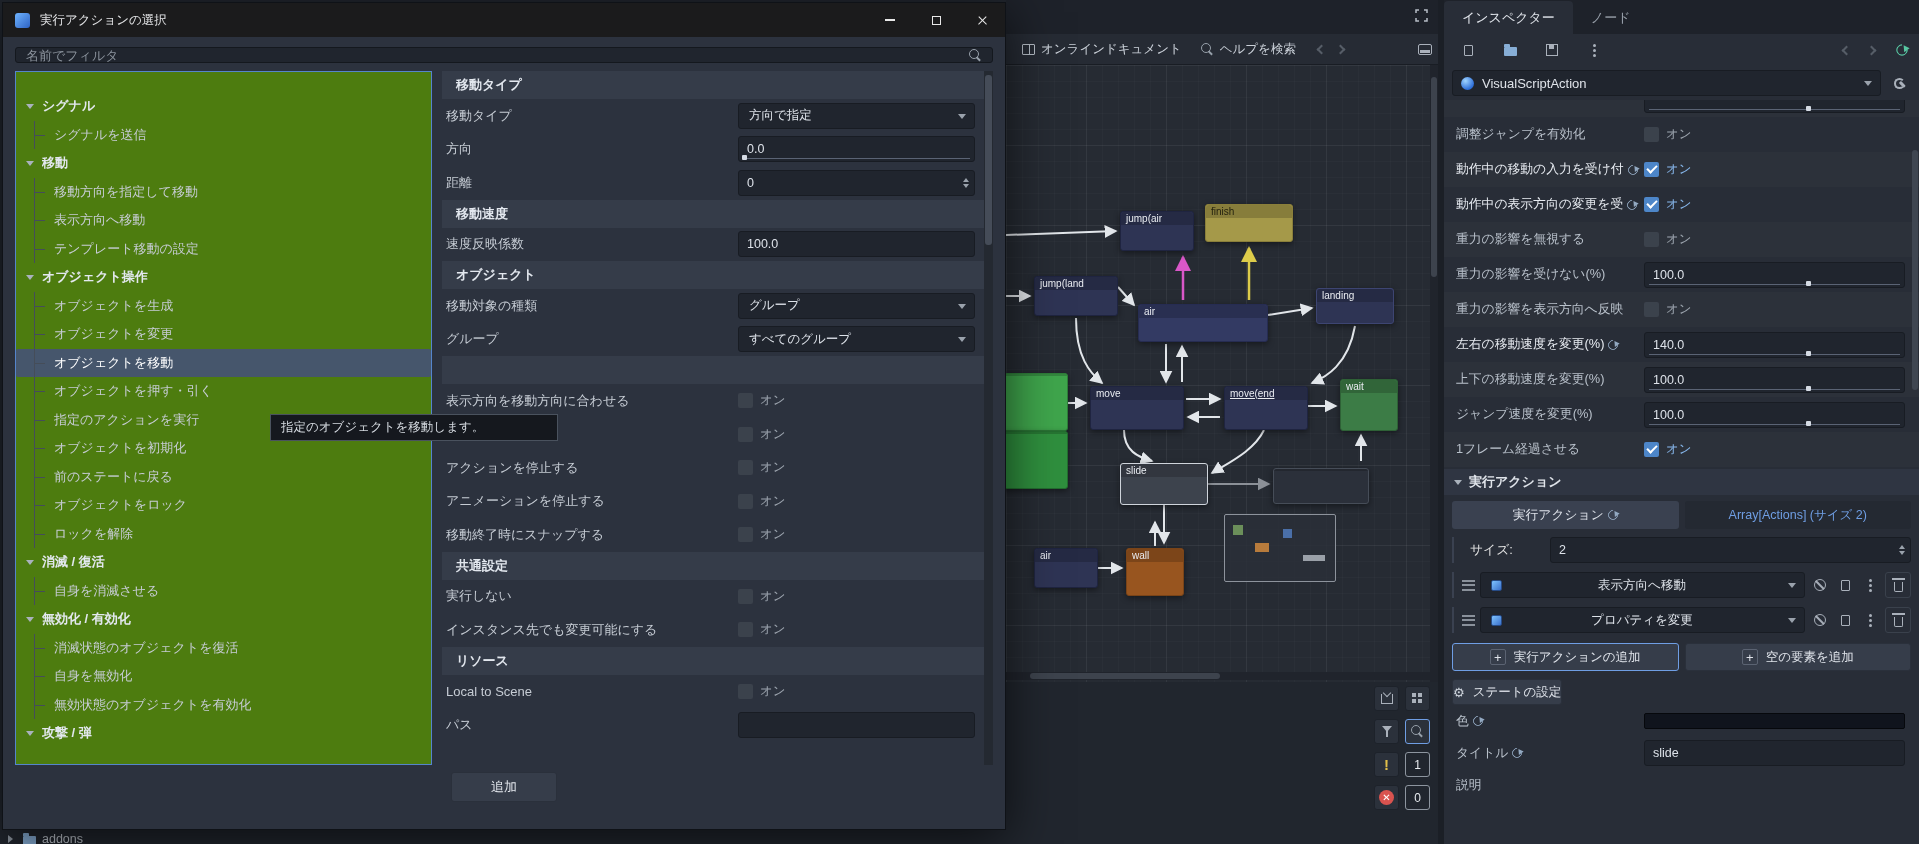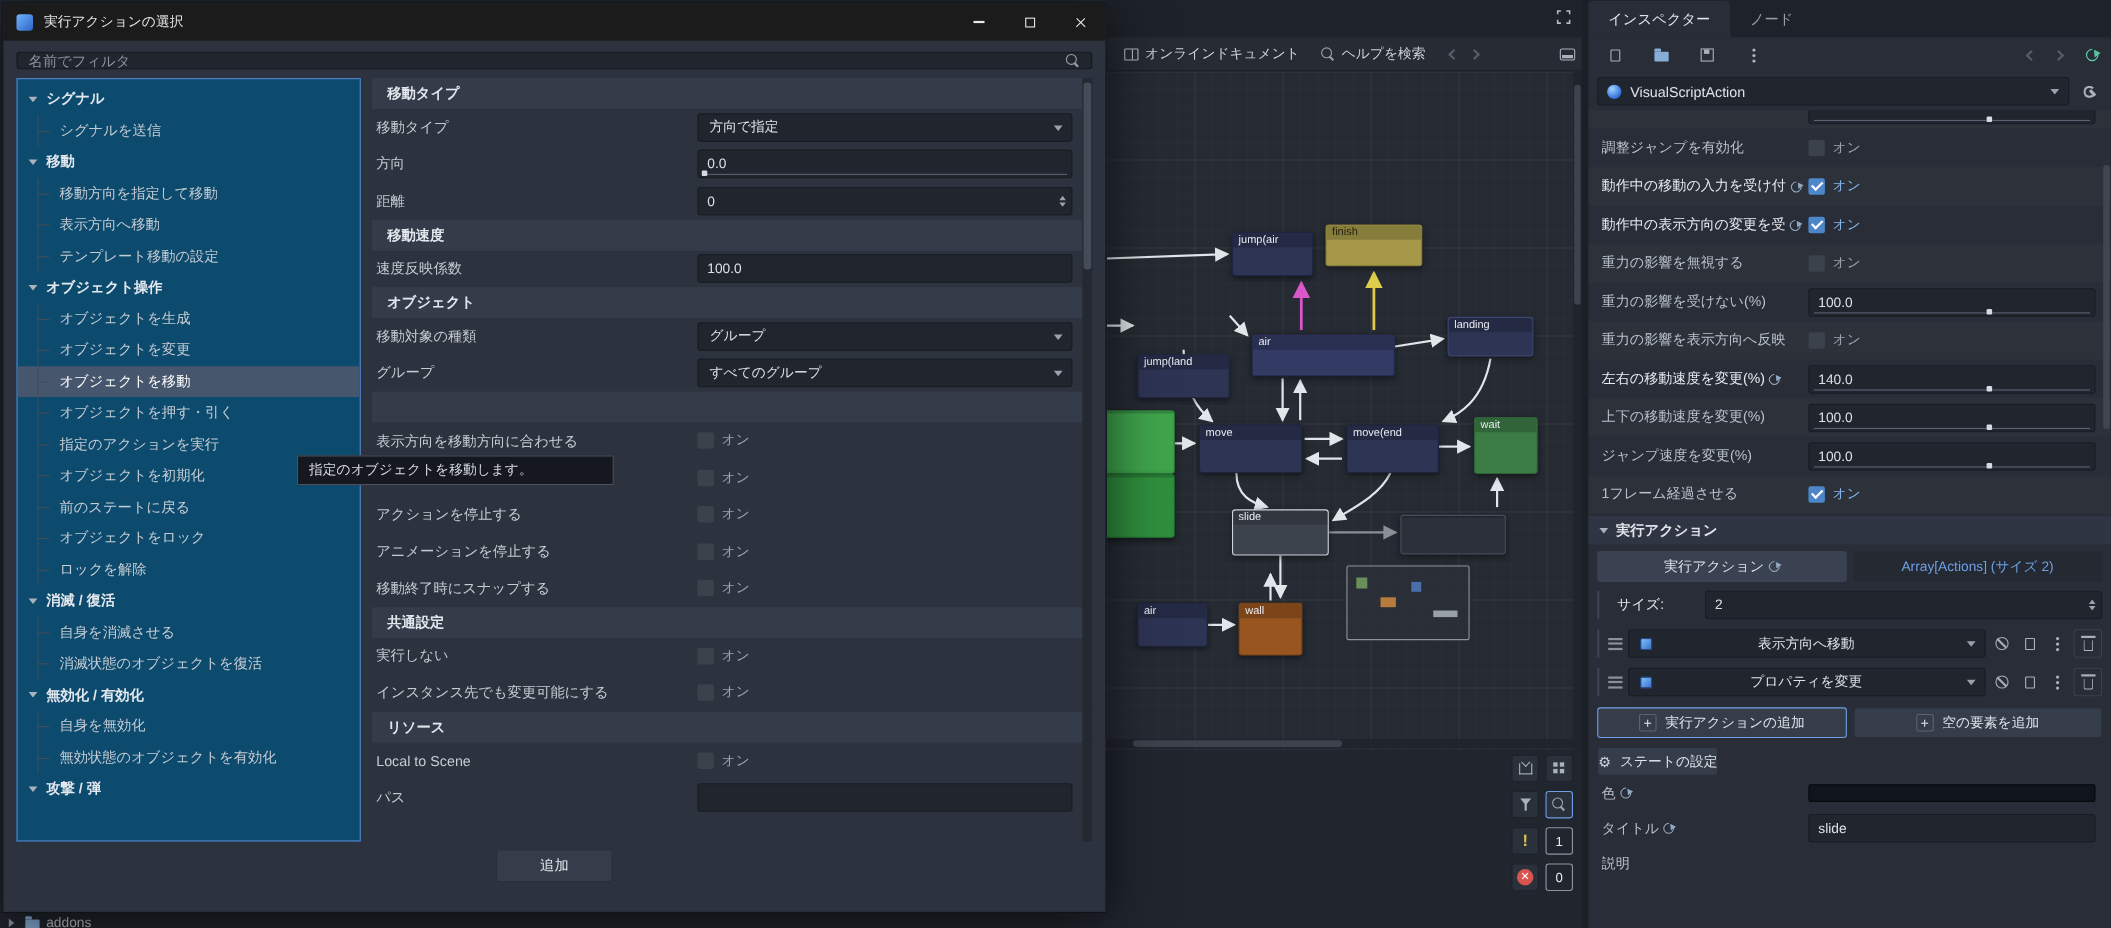--- a/index.html
+++ b/index.html
@@ -157,21 +157,21 @@
   .ic-min{width:10px;height:1.5px;background:#e8e8e8}
   .ic-max{width:9px;height:9px;border:1.2px solid #e8e8e8}
   .ic-close{width:11px;height:11px;position:relative}
   .ic-close::before,.ic-close::after{content:"";position:absolute;left:0;top:5px;width:11px;height:1.4px;background:#e8e8e8}
   .ic-close::before{transform:rotate(45deg)} .ic-close::after{transform:rotate(-45deg)}
   .dlg-body{position:absolute;top:34px;left:0;right:0;bottom:0;padding:10px 12px}
   .dlg-filter{height:16px;background:#20252e;border:1px solid #14181e;border-radius:3px;display:flex;align-items:center;padding:0 10px;margin-bottom:8px}
   .dlg-filter input{flex:1;background:transparent;border:none;outline:none;color:#dde2e9;font:13px "Liberation Sans","DejaVu Sans",sans-serif}
   .dlg-filter input::placeholder{color:#8b939d}
   .dlg-main{display:flex;gap:10px;height:694px}
-  .tree{width:313px;flex:none;background:#0c4a6e;border:1px solid #5585cc;overflow:hidden;padding-top:4px}
+  .tree{width:417px;flex:none;background:#4d7c0f;border:1px solid #5585cc;overflow:hidden;padding-top:20px}
   .trow{height:28.5px;display:flex;align-items:center;padding-left:10px;font-size:13px;color:#c6ccd4}
   .trow.cat .tlabel{font-weight:bold;color:#e3e8ef}
   .trow.sel{background:#46566c;border-radius:2px}
   .trow.sel .tlabel{color:#fff}
   .guide{width:24px;height:100%;position:relative;margin-right:4px;flex:none}
   .guide::before{content:"";position:absolute;left:8px;top:0;bottom:0;width:1px;background:#454d59}
   .guide::after{content:"";position:absolute;left:8px;top:50%;width:11px;height:1px;background:#454d59}
   .tlabel{white-space:nowrap;overflow:hidden}
   .dprops{flex:1;position:relative;overflow:hidden}
   .drow{height:33.5px;display:flex;align-items:center;padding:0 18px 0 4px}
@@ -256,37 +256,37 @@
   <div>
 
       <div class="gnode" style="left: 114px; top: 146px; width: 74px; height: 40px; background: rgb(46, 52, 84); border: 1px solid rgb(31, 36, 64);">
         <span class="gnode-label">jump(air</span>
       </div>
 
       <div class="gnode" style="left: 199px; top: 139px; width: 88px; height: 38px; background: rgb(165, 153, 73); border: 1px solid rgb(138, 127, 58); color: rgb(36, 34, 15);">
         <span class="gnode-label">finish</span>
       </div>
 
-      <div class="gnode" style="left: 28px; top: 211px; width: 84px; height: 40px; background: rgb(46, 52, 84); border: 1px solid rgb(31, 36, 64); margin-top: 46px;">
+      <div class="gnode" style="left: 28px; top: 211px; width: 84px; height: 40px; background: rgb(46, 52, 84); border: 1px solid rgb(31, 36, 64);">
         <span class="gnode-label">jump(land</span>
       </div>
 
       <div class="gnode" style="left: 132px; top: 239px; width: 130px; height: 38px; background: rgb(51, 58, 99); border: 1px solid rgb(38, 44, 82);">
         <span class="gnode-label">air</span>
       </div>
 
       <div class="gnode" style="left: 310px; top: 223px; width: 78px; height: 36px; background: rgb(46, 52, 84); border: 1px solid rgb(61, 69, 114);">
         <span class="gnode-label">landing</span>
       </div>
 
       <div class="gnode" style="left: 84px; top: 321px; width: 94px; height: 44px; background: rgb(46, 52, 84); border: 1px solid rgb(31, 36, 64);">
         <span class="gnode-label">move</span>
       </div>
 
-      <div class="gnode" style="left: 218px; top: 321px; width: 84px; height: 44px; background: rgb(46, 52, 84); border: 1px solid rgb(31, 36, 64);">
+      <div class="gnode" style="left: 218px; top: 321px; width: 84px; height: 44px; background: rgb(46, 52, 84); border: 1px solid rgb(31, 36, 64); text-decoration: underline;">
         <span class="gnode-label">move(end</span>
       </div>
 
       <div class="gnode" style="left: 334px; top: 314px; width: 58px; height: 52px; background: rgb(60, 124, 70); border: 1px solid rgb(46, 97, 54);">
         <span class="gnode-label">wait</span>
       </div>
 
       <div class="gnode" style="left: 114px; top: 398px; width: 88px; height: 42px; background: rgb(61, 67, 77); border: 1px solid rgb(207, 212, 219);">
         <span class="gnode-label">slide</span>
       </div>
@@ -822,30 +822,30 @@
 
               <span class="tlabel">消滅 / 復活</span>
             </div>
 
             <div class="trow">
 
               <span class="guide"></span>
               <span class="tlabel">自身を消滅させる</span>
             </div>
 
-            <div class="trow">
-
-              <span class="guide"></span>
-              <span class="tlabel">消滅状態のオブジェクトを復活</span>
-            </div>
-
             <div class="trow cat">
               <span class="caret"></span>
 
               <span class="tlabel">無効化 / 有効化</span>
+            </div>
+
+            <div class="trow">
+
+              <span class="guide"></span>
+              <span class="tlabel">消滅状態のオブジェクトを復活</span>
             </div>
 
             <div class="trow">
 
               <span class="guide"></span>
               <span class="tlabel">自身を無効化</span>
             </div>
 
             <div class="trow">
 

